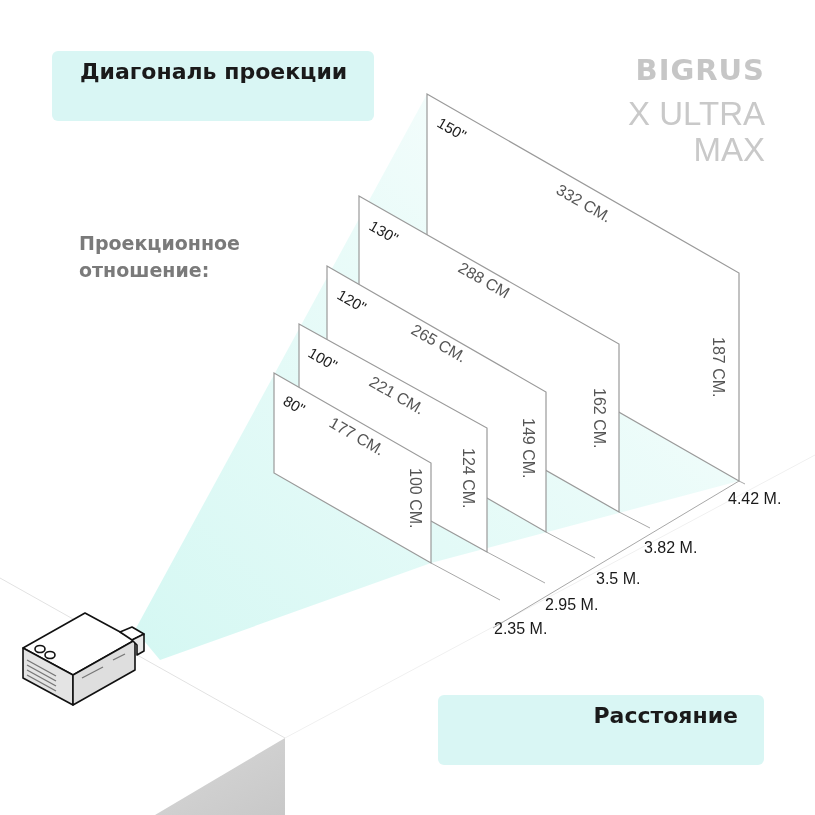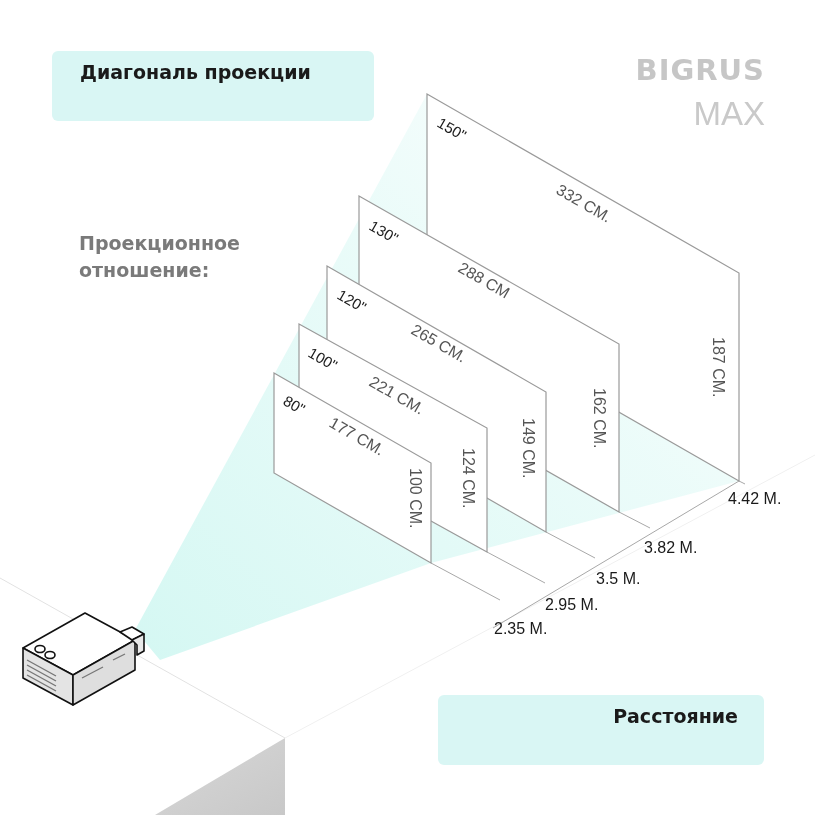--- a/index.html
+++ b/index.html
@@ -1,20 +1,20 @@
 <!DOCTYPE html>
 <html><head>
 <meta charset="utf-8">
 <style>
   html, body { margin: 0; padding: 0; background: #ffffff; }
   body { width: 815px; height: 815px; position: relative; overflow: hidden;
          font-family: "DejaVu Sans", "Liberation Sans", sans-serif; }
   .scene { position: absolute; left: 0; top: 0; width: 815px; height: 815px; }
   .label-box { position: absolute; background: #d9f6f4; border-radius: 6px;
-               color: #1a1a1a; font-weight: 600; font-size: 19px; line-height: 26px; }
+               color: #1a1a1a; font-weight: 600; font-size: 22px; line-height: 26px; }
   .label-box span { display: block; }
   #diag-box { left: 52px; top: 51px; width: 322px; height: 70px; padding: 8px 0 0 28px; box-sizing: border-box; }
   #dist-box { left: 438px; top: 695px; width: 326px; height: 70px; padding: 8px 26px 0 12px; box-sizing: border-box; text-align: right; }
   .brand { position: absolute; right: 50px; top: 44px; text-align: right; color: #c6c6c6; }
   .brand .logo { font-family: "DejaVu Sans", sans-serif; font-weight: 900; font-size: 29px; letter-spacing: 1px; line-height: 52px; }
   .brand .model { font-family: "Liberation Sans", sans-serif; font-size: 33px; line-height: 36px; color: #c9c9c9; }
   .ratio { position: absolute; left: 79px; top: 230px; color: #7a7a7a; font-weight: 700; font-size: 19px; line-height: 27px; }
   .ratio span { display: block; }
 </style>
 </head>
@@ -115,20 +115,21 @@
     </g>
   </g>
 </svg>
 
 <div class="label-box" id="diag-box">
   <span>Диагональ проекции</span>
 </div>
 
 <div class="brand">
   <div class="logo">BIGRUS</div>
+  <div class="model">X ULTRA</div>
   <div class="model">MAX</div>
 </div>
 
 <div class="ratio">
   <span>Проекционное</span>
   <span>отношение:</span>
 </div>
 
 <div class="label-box" id="dist-box">
   <span>Расстояние</span>

